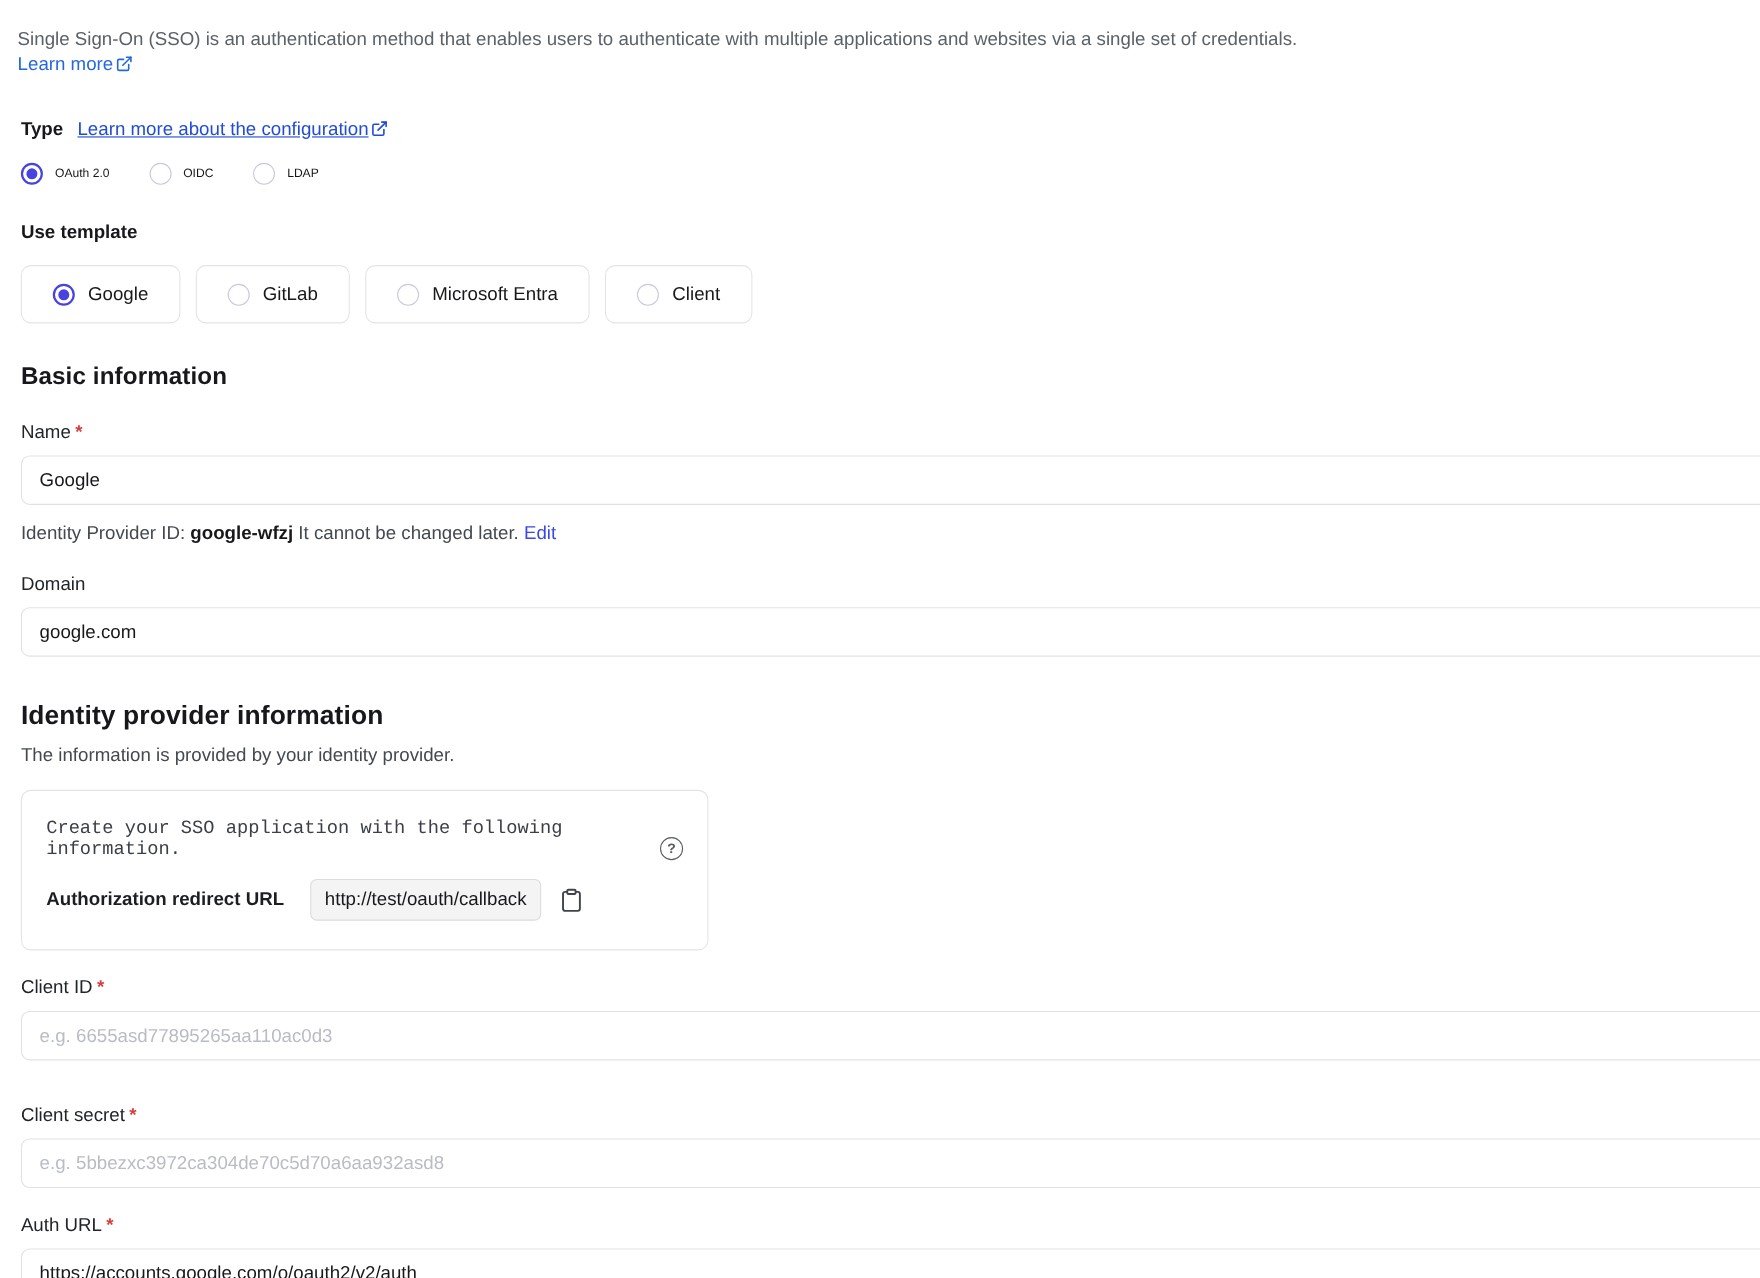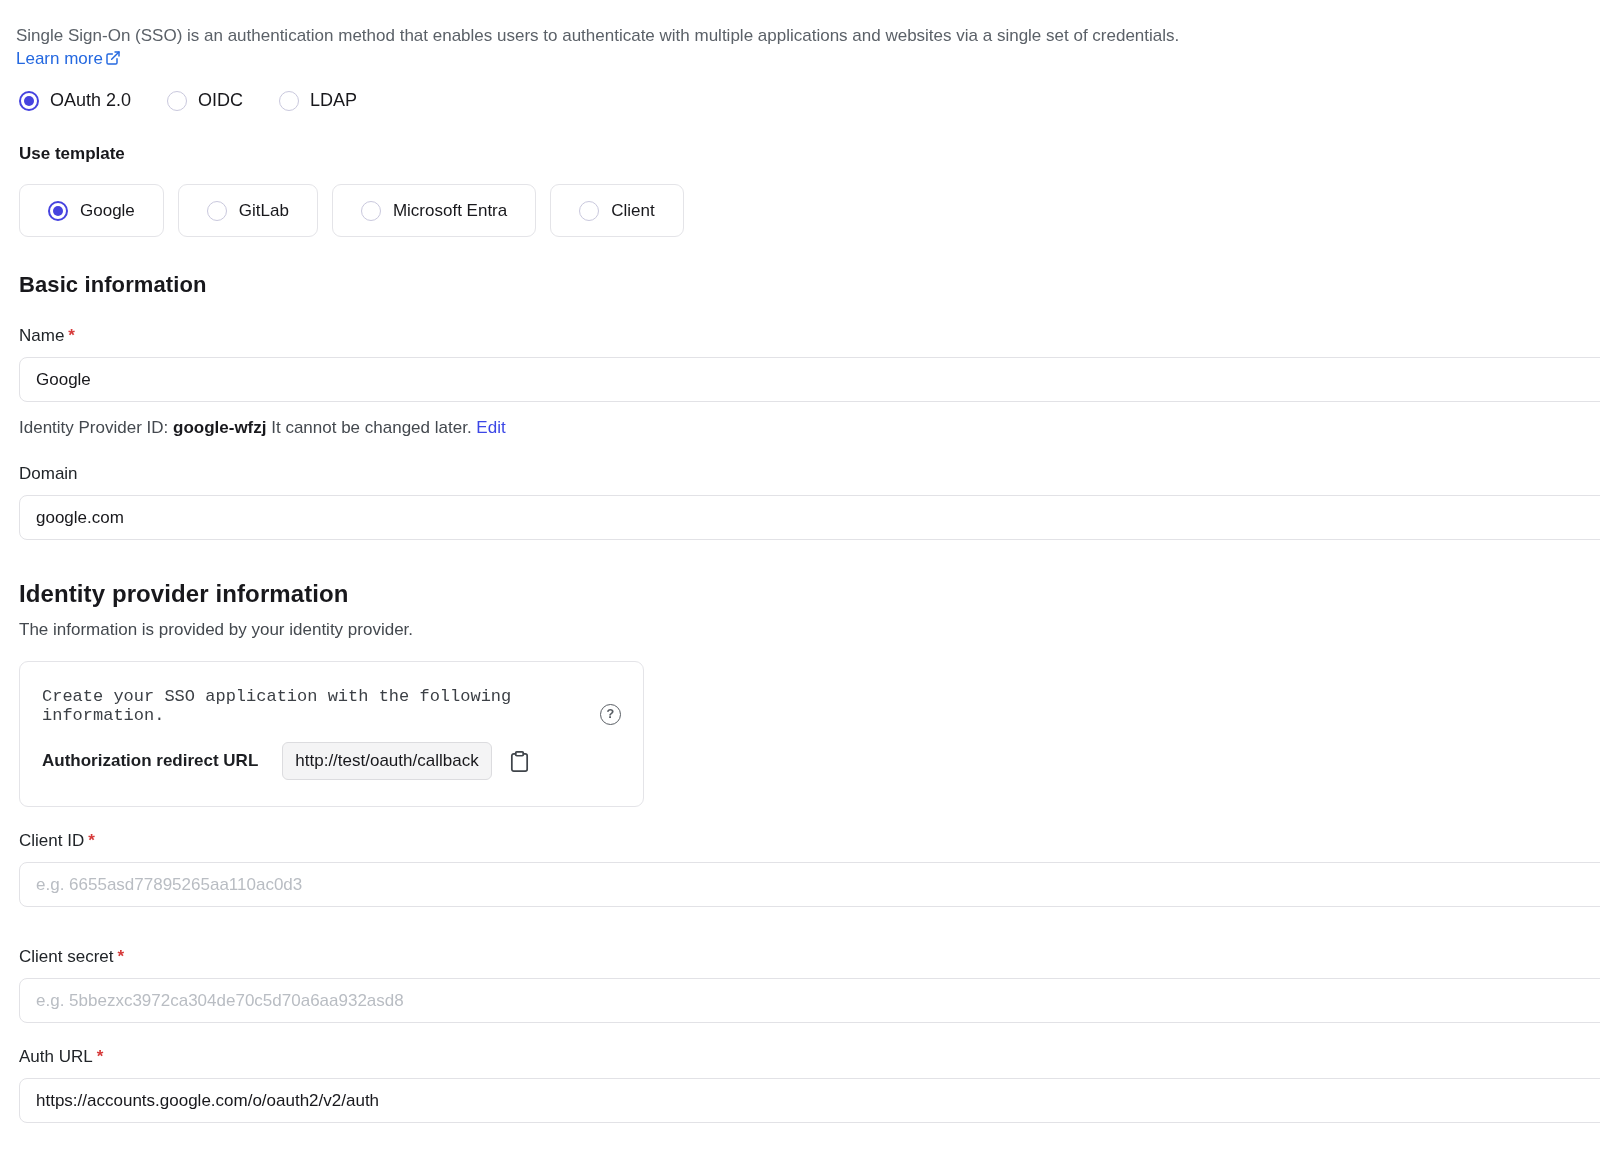--- a/index.html
+++ b/index.html
@@ -33,21 +33,21 @@
   .config-link{font-size:17px;color:var(--link-config);text-decoration:underline;font-weight:500;}
   .config-link .ext-icon{vertical-align:-2px;}
 
   .radio-row{margin-top:20px;display:flex;align-items:center;gap:36px;}
   .radio-opt{display:flex;align-items:center;gap:11px;cursor:pointer;}
   .radio{width:20px;height:20px;border-radius:50%;border:1.5px solid #c9c8dd;background:#fff;
          display:flex;align-items:center;justify-content:center;flex:0 0 auto;}
   .radio.checked{border:2px solid var(--accent);}
   .radio .dot{width:10px;height:10px;border-radius:50%;background:transparent;}
   .radio.checked .dot{background:var(--accent);}
-  .radio-label{font-size:18px;color:var(--text-dark);}
+  .radio-label{font-size:11px;color:var(--text-dark);}
 
   .use-template{margin-top:33px;font-size:17px;font-weight:700;color:var(--text-dark);}
   .tpl-row{margin-top:20px;display:flex;gap:14px;}
   .tpl-card{height:53px;border:1px solid var(--border-card);border-radius:9px;background:#fff;
             display:flex;align-items:center;gap:12px;padding:0 28px;cursor:pointer;}
   .tpl-label{font-size:17px;color:var(--text-dark);}
 
   .section-heading{margin-top:35px;font-size:22px;font-weight:700;color:var(--text-dark);letter-spacing:.1px;}
   .section-heading.lg{font-size:24px;margin-top:40px;}
 
@@ -87,20 +87,30 @@
     <span>Single Sign-On (SSO) is an authentication method that enables users to authenticate with multiple applications and websites via a single set of credentials.</span>
     <a class="learn-more">
       <span>Learn more</span><span class="ext-icon"><svg viewBox="0 0 24 24" fill="none" stroke="currentColor" stroke-width="2.2" stroke-linecap="round" stroke-linejoin="round">
             <path d="M18 13v6a2 2 0 0 1-2 2H5a2 2 0 0 1-2-2V8a2 2 0 0 1 2-2h6"></path>
             <polyline points="15 3 21 3 21 9"></polyline>
             <line x1="10" y1="14" x2="21" y2="3"></line>
           </svg></span>
     </a>
   </p>
 
+  <div class="type-header">
+    <span class="field-strong">Type</span>
+    <a class="config-link">
+      <span>Learn more about the configuration</span><span class="ext-icon" style="color:var(--link-config)"><svg viewBox="0 0 24 24" fill="none" stroke="currentColor" stroke-width="2.2" stroke-linecap="round" stroke-linejoin="round">
+            <path d="M18 13v6a2 2 0 0 1-2 2H5a2 2 0 0 1-2-2V8a2 2 0 0 1 2-2h6"></path>
+            <polyline points="15 3 21 3 21 9"></polyline>
+            <line x1="10" y1="14" x2="21" y2="3"></line>
+          </svg></span>
+    </a>
+  </div>
 
   <div class="radio-row">
     <div class="radio-opt">
       <span class="radio checked">
           <span class="dot"></span>
         </span>
       <span class="radio-label">OAuth 2.0</span>
     </div>
     <div class="radio-opt">
       <span class="radio">

